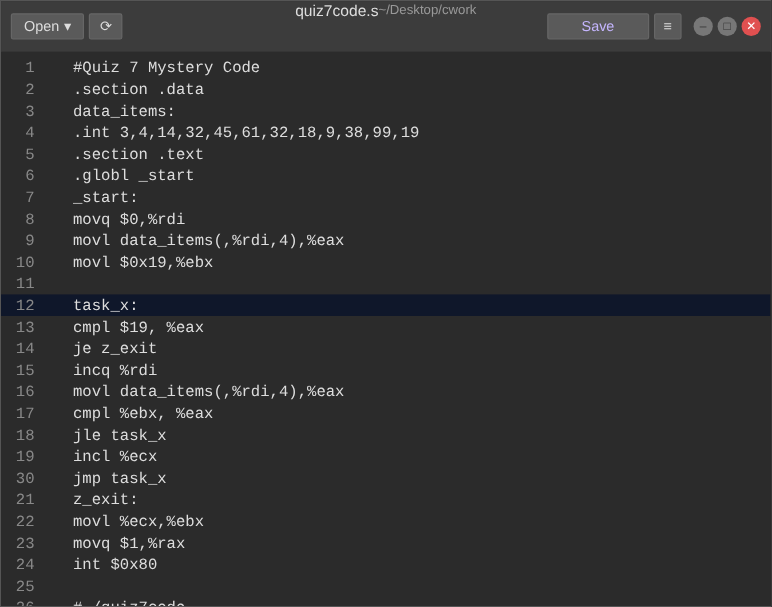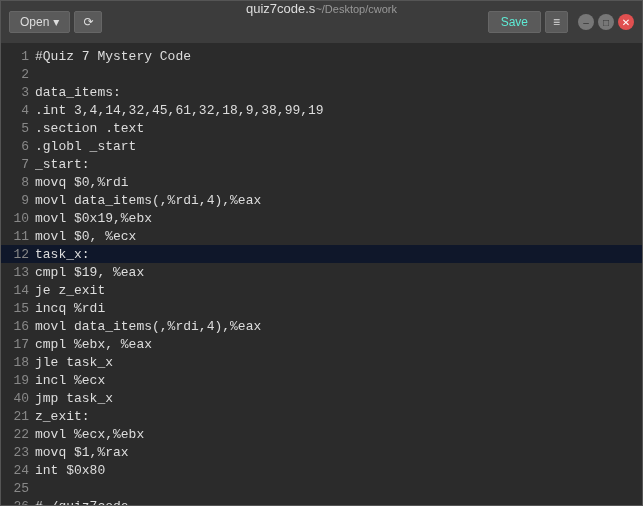--- a/index.html
+++ b/index.html
@@ -86,23 +86,23 @@
     }
 
     .titlebar-right {
       display: flex;
       align-items: center;
       gap: 4px;
     }
 
     .save-btn {
       background: #5a5a5a;
-      color: #5eead4;
-      border: 1px solid #666;
-      padding: 3px 12px;
+      color: #c4b5fd;
+      border: 1px solid #666;
+      padding: 3px 28px;
       font-size: 12px;
       cursor: pointer;
       border-radius: 2px;
     }
 
     .menu-btn {
       background: #5a5a5a;
       color: #ddd;
       border: 1px solid #666;
       padding: 3px 7px;
@@ -160,20 +160,21 @@
       min-width: 20px;
       margin-right: 6px;
       text-align: right;
       user-select: none;
       font-size: 13px;
     }
 
     .line-content {
       font-size: 13px;
       color: #ddd;
+      margin-left: 26px;
     }
   </style>
 </head>
 <body>
 
 <div class="window">
   <div class="titlebar">
     <div class="titlebar-left">
       <button class="open-btn">
         <span>Open</span>
@@ -191,39 +192,39 @@
       <div class="win-controls">
         <button class="win-btn win-btn-min">–</button>
         <button class="win-btn win-btn-max">□</button>
         <button class="win-btn win-btn-close">✕</button>
       </div>
     </div>
   </div>
 
   <div class="editor-area" id="editor">
       <div class="code-line"><span class="line-num">1</span><span class="line-content">#Quiz 7 Mystery Code</span></div>
-      <div class="code-line"><span class="line-num">2</span></div>
+      <div class="code-line"><span class="line-num">2</span><span class="line-content">.section .data</span></div>
       <div class="code-line"><span class="line-num">3</span><span class="line-content">data_items:</span></div>
       <div class="code-line"><span class="line-num">4</span><span class="line-content">.int 3,4,14,32,45,61,32,18,9,38,99,19</span></div>
       <div class="code-line"><span class="line-num">5</span><span class="line-content">.section .text</span></div>
       <div class="code-line"><span class="line-num">6</span><span class="line-content">.globl _start</span></div>
       <div class="code-line"><span class="line-num">7</span><span class="line-content">_start:</span></div>
       <div class="code-line"><span class="line-num">8</span><span class="line-content">movq $0,%rdi</span></div>
       <div class="code-line"><span class="line-num">9</span><span class="line-content">movl data_items(,%rdi,4),%eax</span></div>
       <div class="code-line"><span class="line-num">10</span><span class="line-content">movl $0x19,%ebx</span></div>
-      <div class="code-line"><span class="line-num">11</span><span class="line-content">movl $0, %ecx</span></div>
+      <div class="code-line"><span class="line-num">11</span></div>
       <div class="code-line highlighted"><span class="line-num">12</span><span class="line-content">task_x:</span></div>
       <div class="code-line"><span class="line-num">13</span><span class="line-content">cmpl $19, %eax</span></div>
       <div class="code-line"><span class="line-num">14</span><span class="line-content">je z_exit</span></div>
       <div class="code-line"><span class="line-num">15</span><span class="line-content">incq %rdi</span></div>
       <div class="code-line"><span class="line-num">16</span><span class="line-content">movl data_items(,%rdi,4),%eax</span></div>
       <div class="code-line"><span class="line-num">17</span><span class="line-content">cmpl %ebx, %eax</span></div>
       <div class="code-line"><span class="line-num">18</span><span class="line-content">jle task_x</span></div>
       <div class="code-line"><span class="line-num">19</span><span class="line-content">incl %ecx</span></div>
-      <div class="code-line"><span class="line-num">40</span><span class="line-content">jmp task_x</span></div>
+      <div class="code-line"><span class="line-num">30</span><span class="line-content">jmp task_x</span></div>
       <div class="code-line"><span class="line-num">21</span><span class="line-content">z_exit:</span></div>
       <div class="code-line"><span class="line-num">22</span><span class="line-content">movl %ecx,%ebx</span></div>
       <div class="code-line"><span class="line-num">23</span><span class="line-content">movq $1,%rax</span></div>
       <div class="code-line"><span class="line-num">24</span><span class="line-content">int $0x80</span></div>
       <div class="code-line"><span class="line-num">25</span></div>
       <div class="code-line"><span class="line-num">26</span><span class="line-content">#./quiz7code</span></div>
     </div>
 </div>
 
 </body></html>

